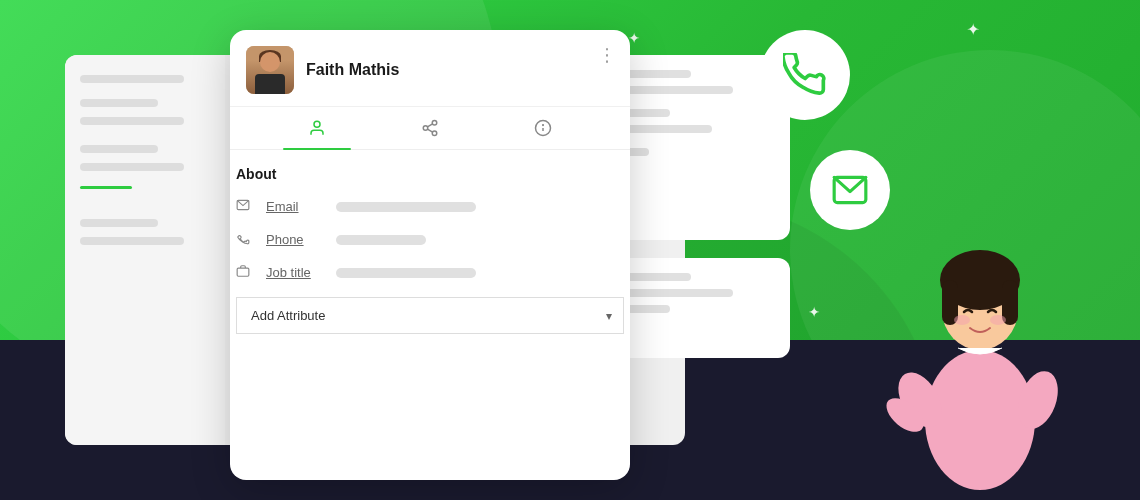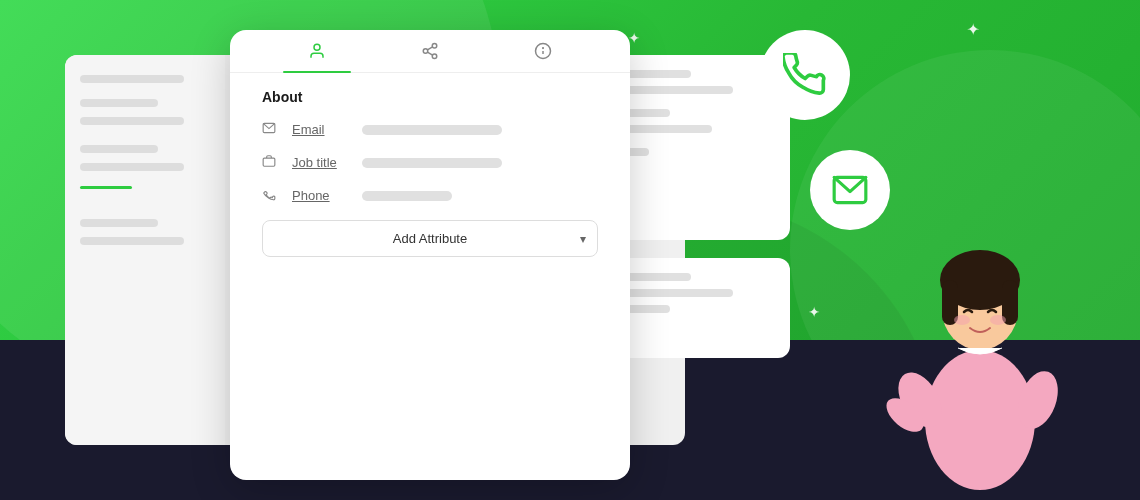--- a/index.html
+++ b/index.html
@@ -278,21 +278,21 @@
       bottom: -1px;
       left: 20%;
       right: 20%;
       height: 2px;
       background: #2ecc40;
       border-radius: 2px;
     }
 
     
     .card-body {
-      padding: 16px 32px;
+      padding: 16px 6px;
       overflow-y: auto;
       max-height: 370px;
     }
 
     .section-title {
       font-size: 14px;
       font-weight: 600;
       color: #1a1a1a;
       margin-bottom: 16px;
     }
@@ -338,27 +338,26 @@
 
     .add-attr-wrapper {
       position: relative;
       width: 100%;
     }
 
     .add-attr-wrapper select {
       width: 100%;
       padding: 10px 14px;
       border: 1px solid #ddd;
-      border-radius: 8px;
+      border-radius: 0;
       font-size: 13px;
       color: #333;
       background: white;
       appearance: none;
       cursor: pointer;
-      text-align: center;
     }
 
     .add-attr-chevron {
       position: absolute;
       right: 12px;
       top: 50%;
       transform: translateY(-50%);
       color: #666;
       pointer-events: none;
       font-size: 12px;
@@ -455,20 +454,31 @@
 </div>
 
 <div class="right-panel-sim2">
   <div class="right-panel-line" style="width:60%;"></div>
   <div class="right-panel-line" style="width:80%;"></div>
   <div class="right-panel-line" style="width:50%;"></div>
 </div>
 
 <div class="main-card">
 
+  <div class="card-header">
+    <div class="avatar">
+      <div class="avatar-figure">
+        <div class="person-hair"></div>
+        <div class="person-head"></div>
+        <div class="person-body"></div>
+      </div>
+    </div>
+    <span class="contact-name">Faith Mathis</span>
+    <span class="more-icon">⋮</span>
+  </div>
 
   <div class="card-tabs">
     <div class="tab-item active">
       <svg width="18" height="18" viewBox="0 0 24 24" fill="none" stroke="#2ecc40" stroke-width="2">
         <path d="M20 21v-2a4 4 0 00-4-4H8a4 4 0 00-4 4v2"></path>
         <circle cx="12" cy="7" r="4"></circle>
       </svg>
     </div>
     <div class="tab-item">
       <svg width="18" height="18" viewBox="0 0 24 24" fill="none" stroke="#888" stroke-width="2">
@@ -498,36 +508,36 @@
           <polyline points="2,4 12,13 22,4"></polyline>
         </svg>
       </span>
       <span class="field-label">Email</span>
       <div class="field-value-placeholder"></div>
     </div>
 
     <div class="field-row">
       <span class="field-icon">
         <svg width="14" height="14" viewBox="0 0 24 24" fill="none" stroke="#888" stroke-width="2">
+          <path d="M22 16.92v3a2 2 0 01-2.18 2 19.79 19.79 0 01-8.63-3.07A19.5 19.5 0 013.09 10.8a2 2 0 01.9-1.81L5.26 8a2 2 0 012.11.45c.5.5.9 1 1.27 1.53a2 2 0 01-.45 2.11L7.09 13.27a16 16 0 006 6l1.27-1.27a2 2 0 012.11-.45c.53.37 1.03.77 1.53 1.27A2 2 0 0122 16.92z"></path>
+        </svg>
+      </span>
+      <span class="field-label">Phone</span>
+      <div class="field-value-placeholder short"></div>
+    </div>
+
+    <div class="field-row">
+      <span class="field-icon">
+        <svg width="14" height="14" viewBox="0 0 24 24" fill="none" stroke="#888" stroke-width="2">
           <rect x="2" y="7" width="20" height="14" rx="2"></rect>
           <path d="M16 7V5a2 2 0 00-2-2h-4a2 2 0 00-2 2v2"></path>
         </svg>
       </span>
       <span class="field-label">Job title</span>
       <div class="field-value-placeholder"></div>
-    </div>
-
-    <div class="field-row">
-      <span class="field-icon">
-        <svg width="14" height="14" viewBox="0 0 24 24" fill="none" stroke="#888" stroke-width="2">
-          <path d="M22 16.92v3a2 2 0 01-2.18 2 19.79 19.79 0 01-8.63-3.07A19.5 19.5 0 013.09 10.8a2 2 0 01.9-1.81L5.26 8a2 2 0 012.11.45c.5.5.9 1 1.27 1.53a2 2 0 01-.45 2.11L7.09 13.27a16 16 0 006 6l1.27-1.27a2 2 0 012.11-.45c.53.37 1.03.77 1.53 1.27A2 2 0 0122 16.92z"></path>
-        </svg>
-      </span>
-      <span class="field-label">Phone</span>
-      <div class="field-value-placeholder short"></div>
     </div>
 
     <div class="add-attribute-row">
       <div class="add-attr-wrapper">
         <select>
           <option>Add Attribute</option>
         </select>
         <span class="add-attr-chevron">▾</span>
       </div>
     </div>

